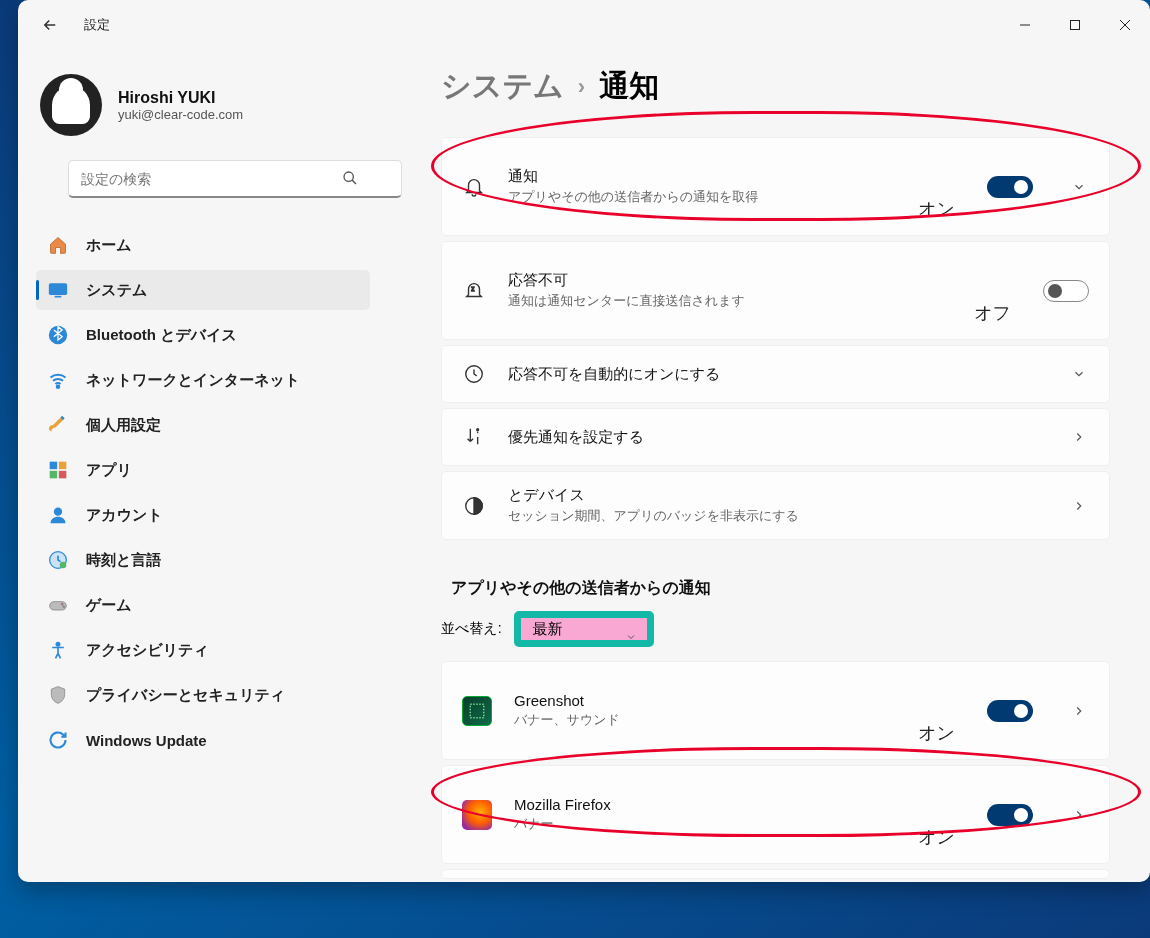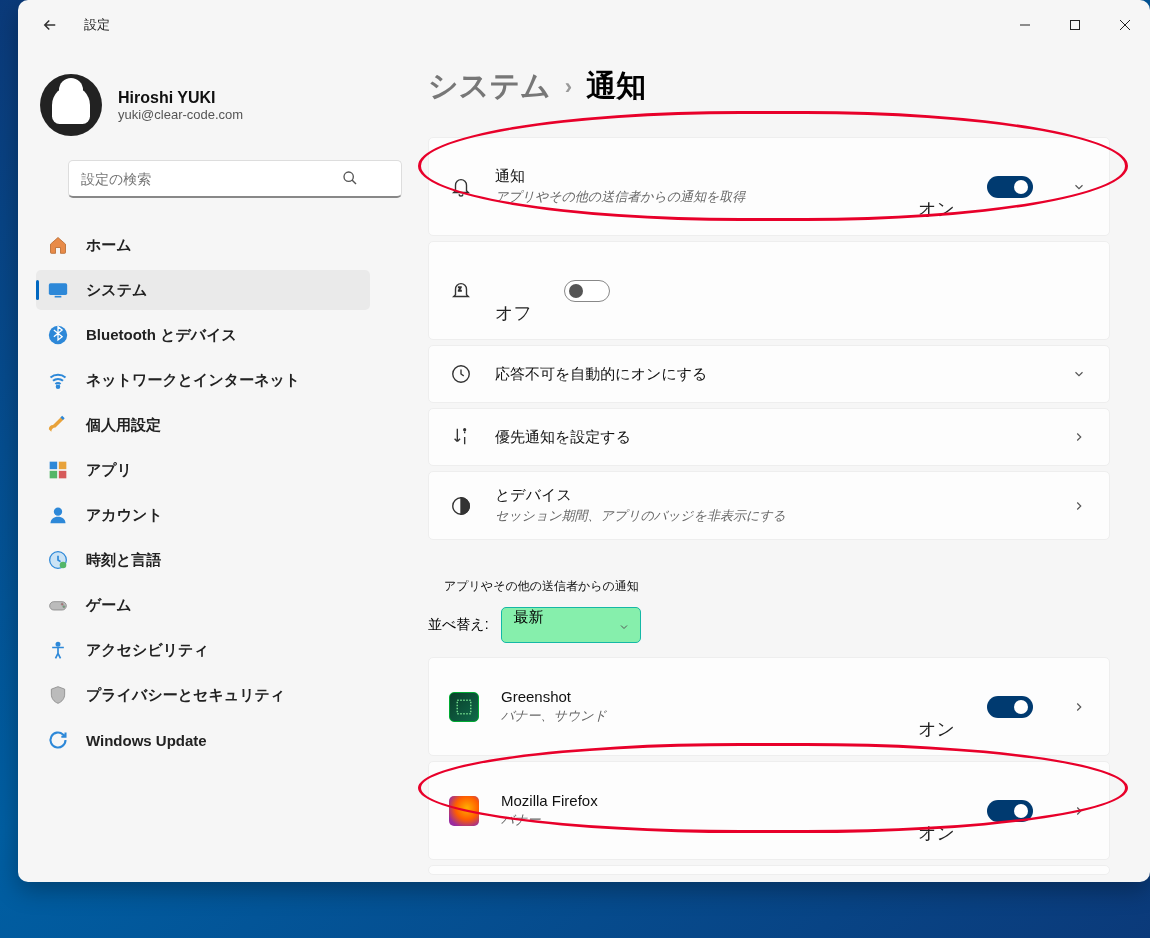--- a/index.html
+++ b/index.html
@@ -3,21 +3,21 @@
 <meta charset="utf-8">
 <style>
   * { box-sizing: border-box; margin: 0; padding: 0; font-family: "Segoe UI", "Yu Gothic UI", sans-serif; }
   body { background: linear-gradient(135deg, #0b3a7a 0%, #005fa3 40%, #0b3a7a 100%); width: 1150px; height: 938px; overflow: hidden; }
   .window { position: absolute; left: 18px; top: 0; width: 1132px; height: 882px; background: #f6f6f6; border-radius: 10px; box-shadow: 0 8px 24px rgba(0,0,0,.3); display: flex; flex-direction: column; overflow: hidden; }
   .title-bar { height: 50px; display: flex; align-items: center; padding: 0 0 0 18px; }
   .back-btn { width: 28px; height: 28px; display: flex; align-items: center; justify-content: center; cursor: pointer; }
   .title-text { margin-left: 20px; font-size: 13px; color: #222; }
   .win-controls { margin-left: auto; display: flex; }
   .win-btn { width: 50px; height: 40px; display: flex; align-items: center; justify-content: center; cursor: pointer; }
-  .content { flex: 1; display: flex; overflow: hidden; }
+  .content { flex: 1; display: flex; overflow: hidden; gap: 13px; }
   .sidebar { width: 370px; padding: 18px 18px 0 18px; display: flex; flex-direction: column; }
   .profile { display: flex; align-items: center; gap: 16px; padding: 6px 4px 24px 4px; }
   .avatar { width: 62px; height: 62px; border-radius: 50%; background: #222; display: flex; align-items: center; justify-content: center; }
   .avatar-inner { width: 38px; height: 38px; background: #fff; border-radius: 50% 50% 20% 20%; position: relative; }
   .avatar-inner::before { content:''; position:absolute; top:-8px; left:7px; width:24px; height:24px; background:#fff; border-radius:50%; }
   .profile-name { font-weight: 600; font-size: 16px; color: #111; }
   .profile-email { font-size: 13px; color: #555; }
   .search-wrap { position: relative; margin-bottom: 22px; }
   .search-input { width: 100%; height: 38px; background: #fff; border: 1px solid #ddd; border-bottom: 2px solid #888; border-radius: 5px; padding: 0 40px 0 12px; font-size: 14px; margin-left: 32px; }
   .search-icon { position: absolute; right: 12px; top: 10px; color: #555; }
@@ -28,32 +28,32 @@
   .nav-icon { width: 20px; height: 20px; display: flex; align-items: center; justify-content: center; }
   .main { flex: 1; padding: 16px 40px 0 40px; overflow-y: auto; }
   .breadcrumb { display: flex; align-items: center; gap: 14px; font-size: 30px; font-weight: 600; margin-bottom: 30px; }
   .breadcrumb .parent { color: #777; cursor: pointer; }
   .breadcrumb .sep { color: #999; font-size: 22px; }
   .card { background: #fdfdfd; border: 1px solid #eee; border-radius: 5px; padding: 16px 20px; margin-bottom: 5px; display: flex; align-items: center; gap: 22px; position: relative; }
   .card.with-desc { padding: 14px 20px; }
   .card-icon { width: 24px; height: 24px; display:flex; align-items:center; justify-content:center; color:#333; flex-shrink:0; }
   .card-body { flex: 1; }
   .card-title { font-size: 15px; color: #111; }
-  .card-desc { font-size: 13px; color: #666; margin-top: 2px; font-style: italic; }
+  .card-desc { font-size: 13px; color: #666; margin-top: 2px; }
   .toggle-label { font-size: 18px; color: #222; margin-right: 10px; margin-top: 45px; }
   .toggle { width: 46px; height: 22px; border-radius: 11px; position: relative; cursor: pointer; }
   .toggle.on { background: #003a70; }
   .toggle.off { background: #fff; border: 1px solid #888; }
   .toggle .knob { position: absolute; width: 14px; height: 14px; border-radius: 50%; top: 4px; }
   .toggle.on .knob { right: 5px; background: #fff; }
   .toggle.off .knob { left: 4px; background: #555; top:3px; }
   .chev { width: 20px; color: #555; margin-left: 14px; display:flex; align-items:center; justify-content:center; }
-  .section-title { font-size: 12px; font-weight: 400; margin: 38px 0 12px 16px; color: #111; }
+  .section-title { font-size: 16px; font-weight: 700; margin: 38px 0 12px 10px; color: #111; }
   .sort-row { display: flex; align-items: center; gap: 12px; margin-bottom: 14px; font-size: 14px; }
-  .sort-select { height: 36px; border:1px solid #14b8a6; border-radius:5px; background:#86efac; padding:0 34px 0 12px; font-size:15px; cursor:pointer; position:relative; min-width:140px; display:flex; align-items:flex-start; }
+  .sort-select { height: 36px; border:7px solid #14b8a6; border-radius:5px; background:#f9a8d4; padding:0 34px 0 12px; font-size:15px; cursor:pointer; position:relative; min-width:140px; display:flex; align-items:center; }
   .sort-select .dd { position:absolute; right:10px; top:11px; color:#555; }
   .app-icon { width: 30px; height: 30px; border-radius: 5px; display:flex; align-items:center; justify-content:center; font-size:16px; color:#fff; flex-shrink:0; }
   .app-icon.greenshot { background: linear-gradient(135deg,#0a3d2a,#0f6b4a); border:1px solid #0a3; }
   .app-icon.firefox { background: radial-gradient(circle at 60% 40%, #ffb000 0%, #ff5e00 45%, #9a2b9e 80%); }
   .annot { position:absolute; border:3px solid #e8002a; border-radius:50%/55%; pointer-events:none; }
   #annot1 { left:-10px; top:-26px; width:710px; height:110px; }
   #annot2 { left:-10px; top:-18px; width:710px; height:90px; }
   .annot-wrap { position:relative; }
 </style>
 </head>
@@ -249,20 +249,24 @@
         <div class="annot" id="annot1"></div>
       </div>
 
       <div class="card with-desc">
         <div class="card-icon">
             <svg width="22" height="22" viewBox="0 0 24 24" fill="none" stroke="#333" stroke-width="1.5">
               <path d="M18 16v-6a6 6 0 1 0-12 0v6l-2 2h16z"></path>
               <text x="9" y="12" font-size="7" fill="#333">z</text>
             </svg>
           </div>
+        <div class="card-body">
+          <div class="card-title">応答不可</div>
+          <div class="card-desc">通知は通知センターに直接送信されます</div>
+        </div>
         <span class="toggle-label">オフ</span>
         <div class="toggle off">
             <div class="knob"></div>
           </div>
       </div>
 
       <div class="card">
         <div class="card-icon">
             <svg width="22" height="22" viewBox="0 0 24 24" fill="none" stroke="#333" stroke-width="1.5">
               <circle cx="12" cy="12" r="9"></circle>

